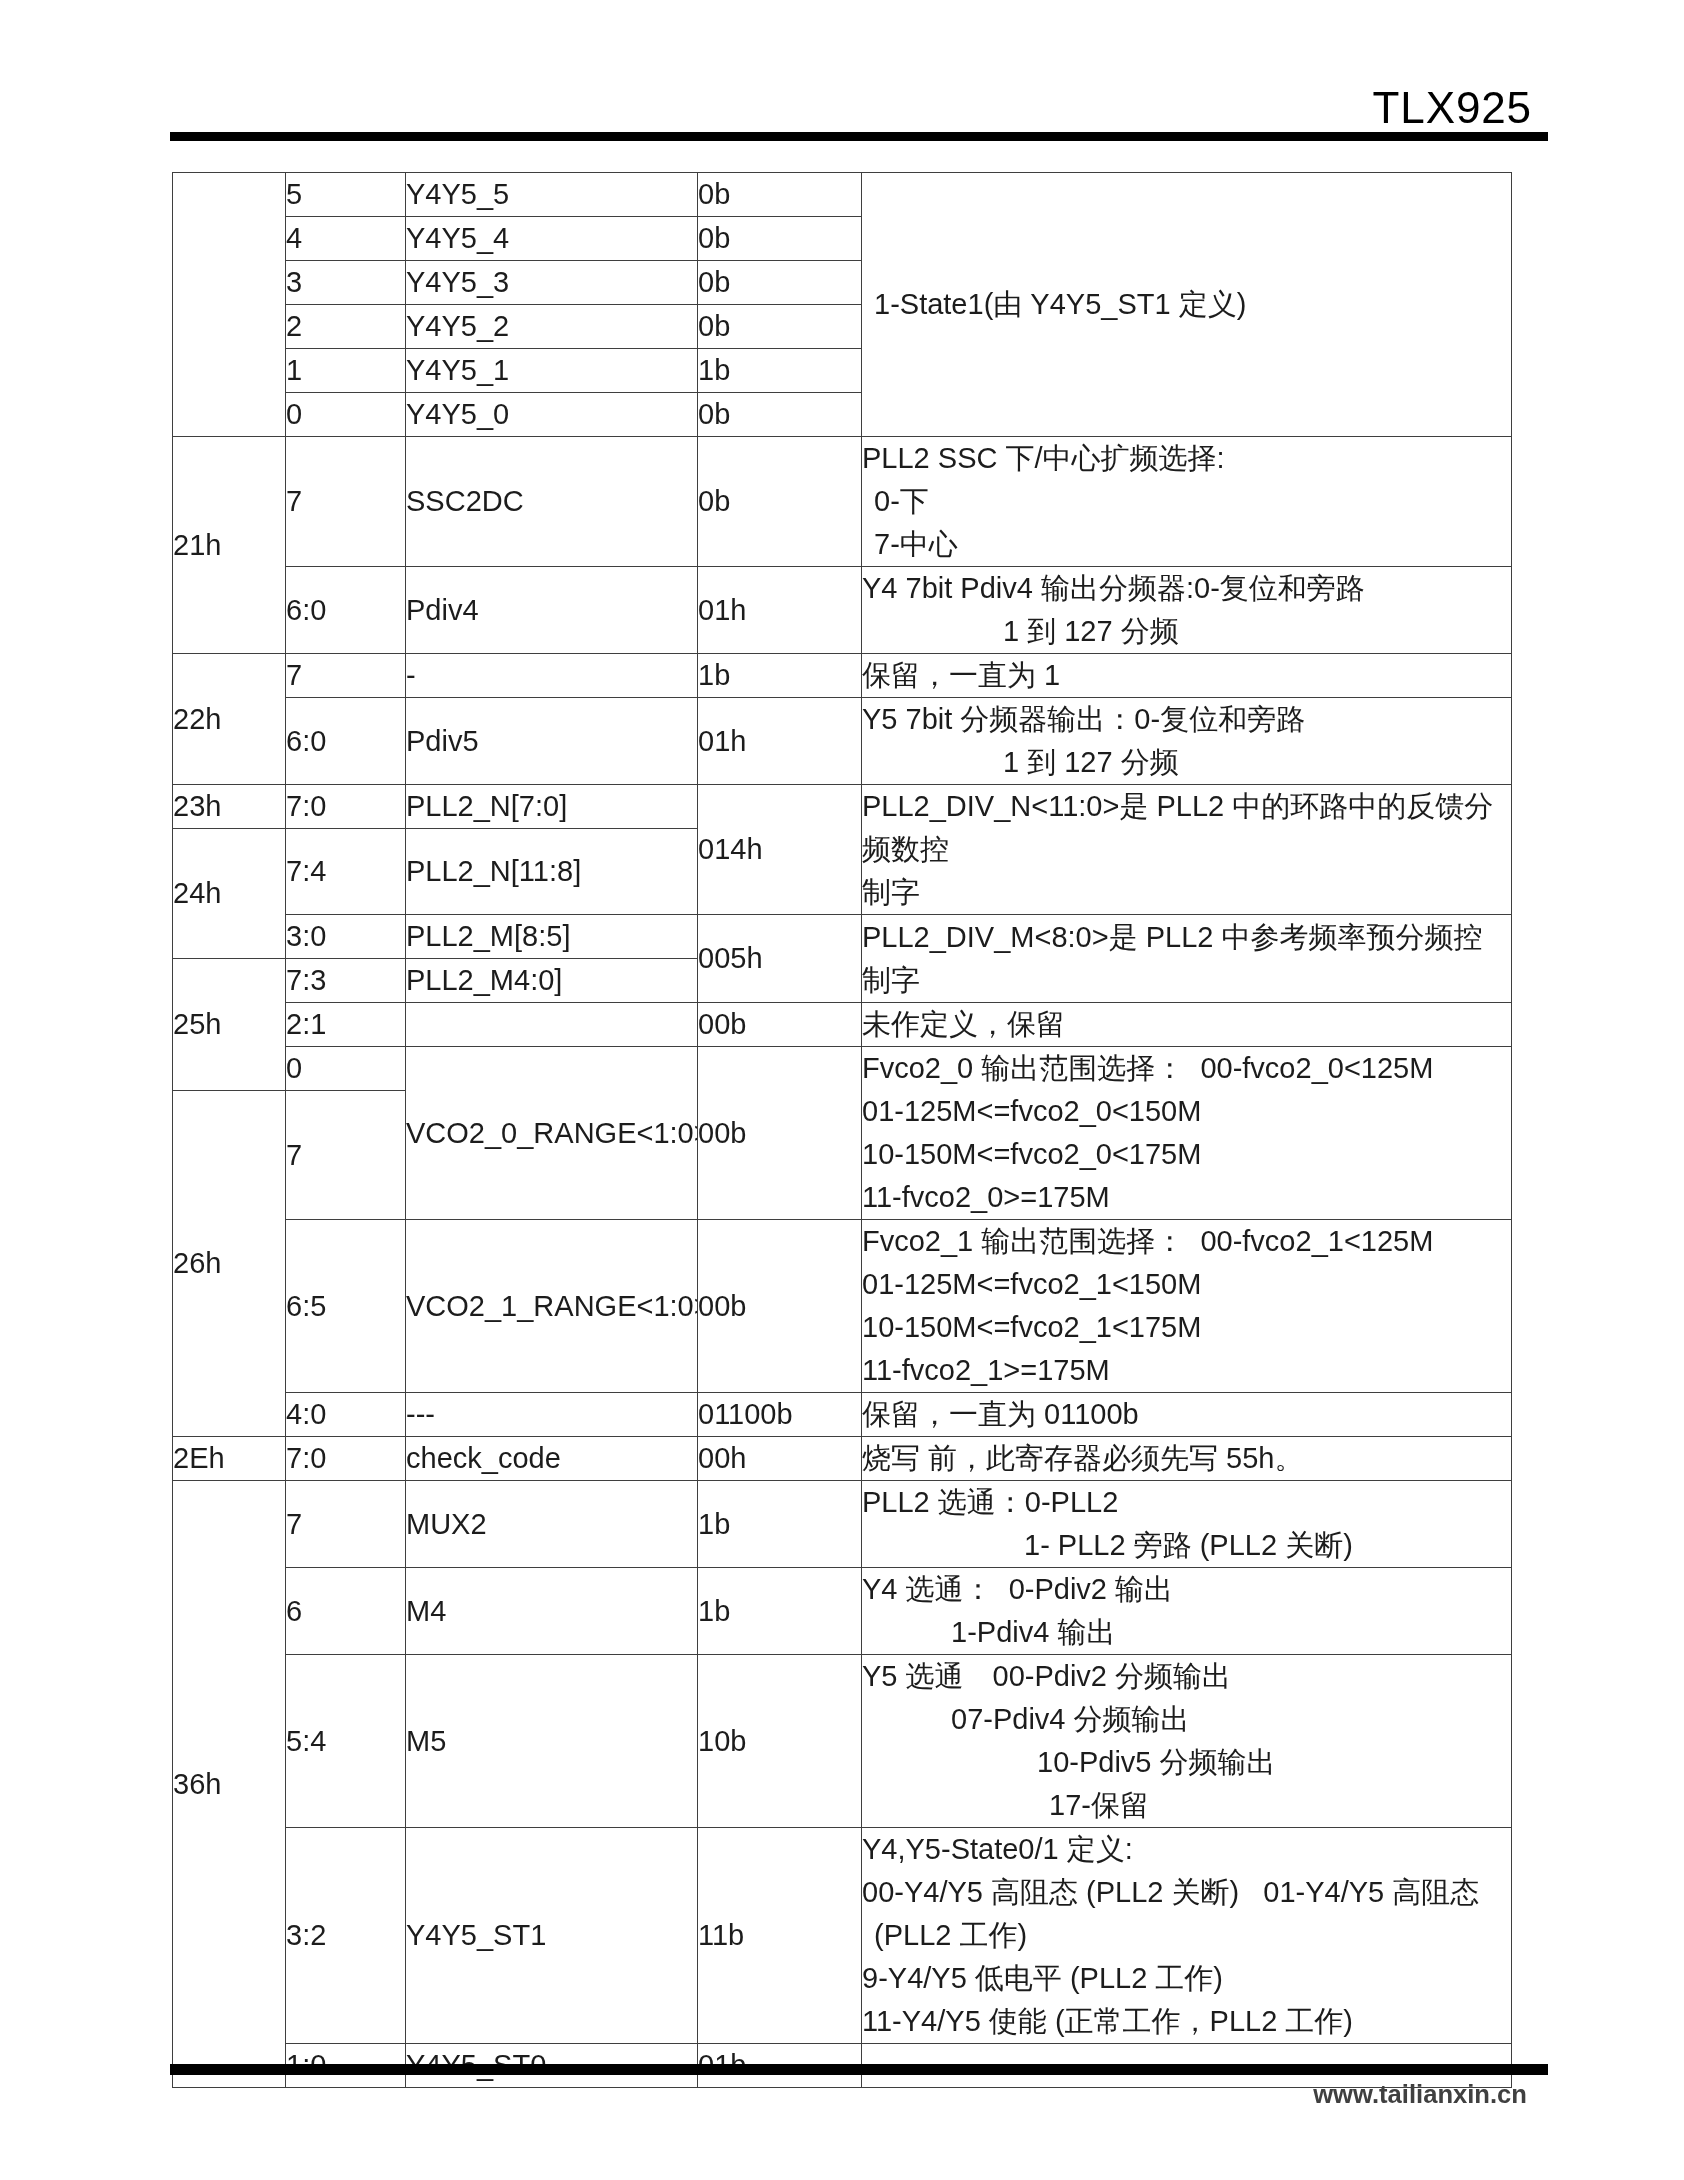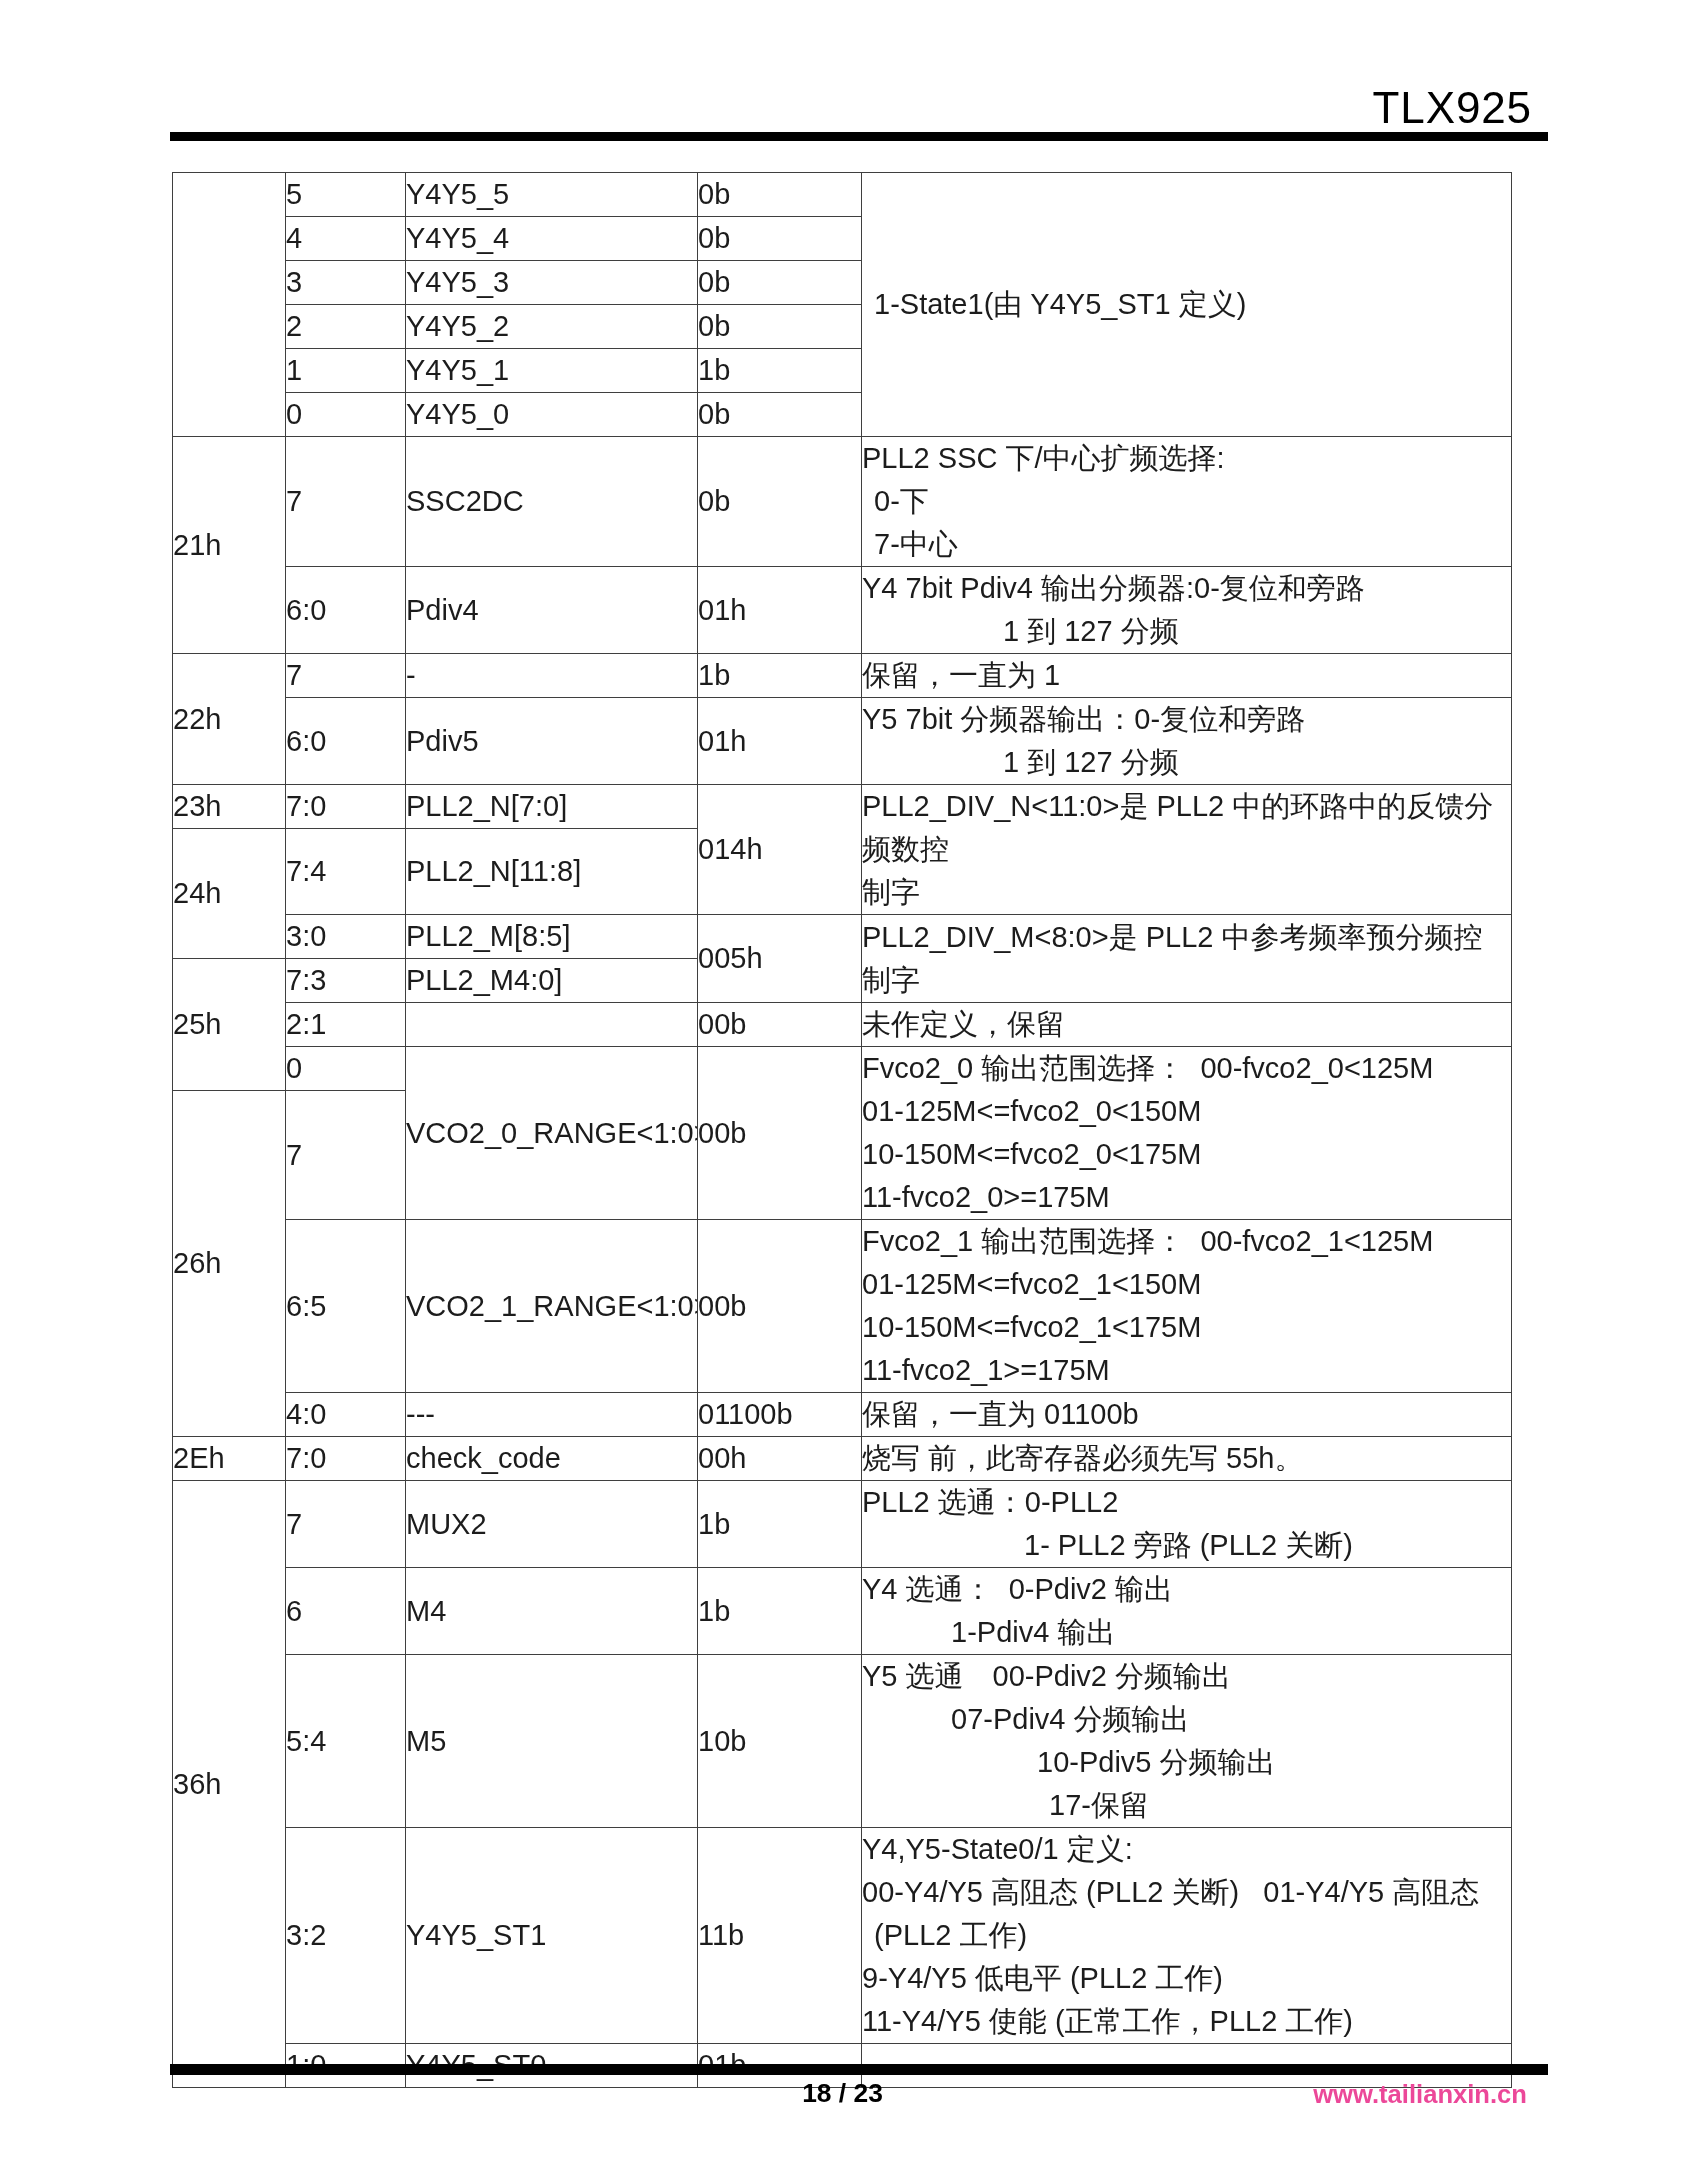--- a/index.html
+++ b/index.html
@@ -41,21 +41,21 @@
   .ind-f{padding-left:187px;}
   .footer-rule{
     position:absolute;left:170px;top:2064px;width:1378px;height:11px;background:#000;
   }
   .footer-page{
     position:absolute;top:2078px;left:0;width:1685px;text-align:center;
     font-weight:bold;font-size:26.4px;color:#000;
   }
   .footer-site{
     position:absolute;top:2080px;right:158px;
-    font-weight:bold;font-size:25.6px;color:#ec4899;
+    font-weight:bold;font-size:25.6px;color:#404040;
   }
 </style>
 </head>
 <body>
 
 <div class="page">
 
   <div class="doc-title">TLX925</div>
   <div class="header-rule"></div>
 
@@ -276,17 +276,16 @@
         <td class="name">Y4Y5_ST0</td>
         <td class="val">01b</td>
         <td class="desc"></td>
       </tr>
 
     </tbody>
       </table>
   </div>
 
   <div class="footer-rule"></div>
-  <div class="footer-page">18 / 23</div>
   <div class="footer-site">www.tailianxin.cn</div>
 
 </div>
 
 
 </body></html>

